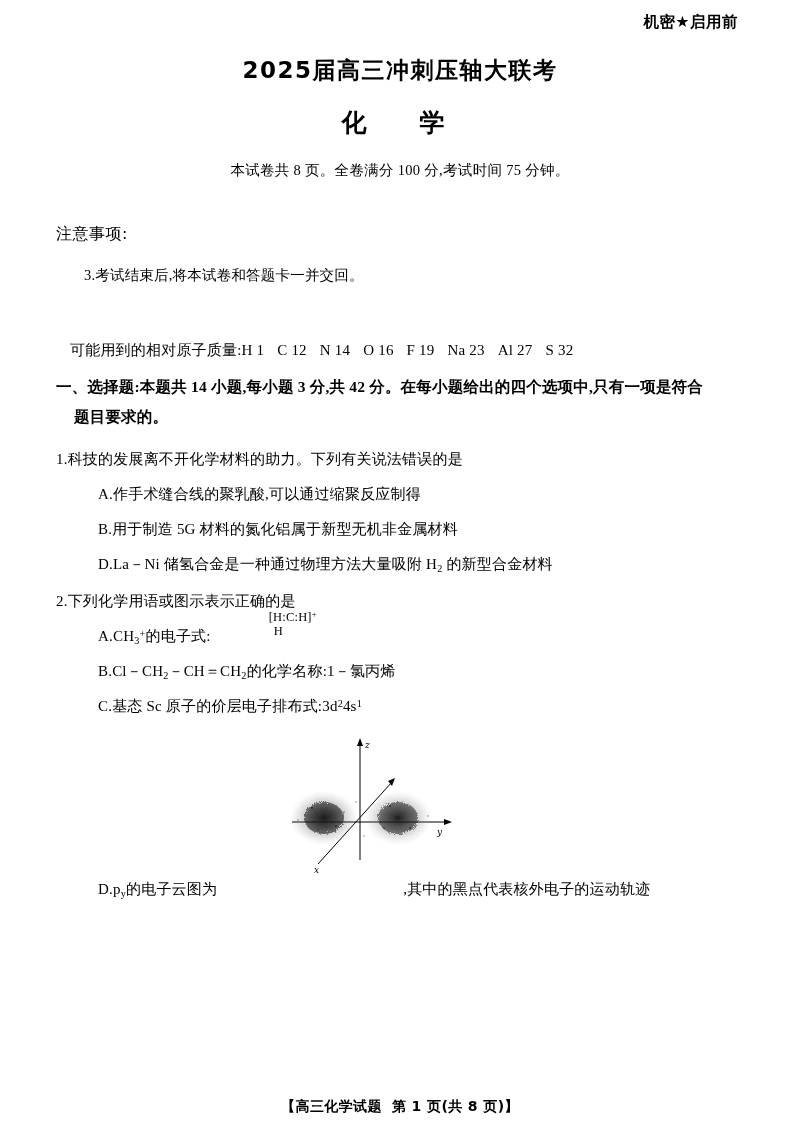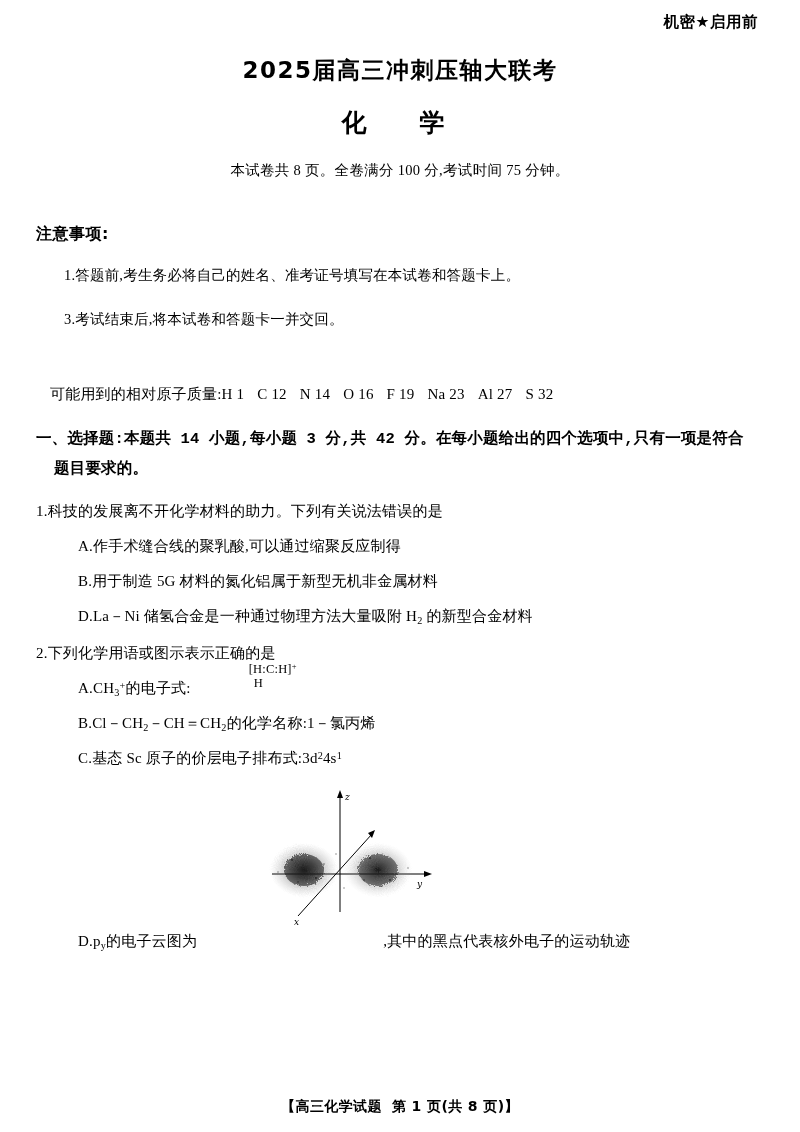--- a/index.html
+++ b/index.html
@@ -13,21 +13,21 @@
     font-family: "Liberation Serif", serif;
     color: #000000;
     position: relative;
     overflow: hidden;
   }
   .page {
     position: relative;
     width: 800px;
     height: 1132px;
     box-sizing: border-box;
-    padding: 0 36px;
+    padding: 0 56px;
   }
   .secrecy {
     text-align: right;
     font-size: 15.5px;
     font-weight: bold;
     letter-spacing: 0.5px;
     padding-top: 12px;
     padding-right: 6px;
     font-family: "DejaVu Sans", sans-serif;
   }
@@ -48,21 +48,21 @@
     font-family: "DejaVu Sans", sans-serif;
   }
   .paper-info {
     text-align: center;
     font-size: 14.5px;
     margin-top: 22px;
     letter-spacing: 0.3px;
   }
   .notice-title {
     font-size: 16px;
-    font-weight: bold;
+    font-weight: normal;
     margin-top: 44px;
     letter-spacing: 0.5px;
     font-family: "DejaVu Sans", sans-serif;
   }
   .notice-item {
     font-size: 14.5px;
     margin-top: 17px;
     text-indent: 28px;
     line-height: 1.85;
     letter-spacing: 0.2px;
@@ -73,24 +73,24 @@
     text-indent: 14px;
     letter-spacing: 0.2px;
   }
   .mass-line .sp {
     display: inline-block;
     width: 13px;
   }
   .section-head {
     font-size: 15.5px;
     font-weight: bold;
-    margin-top: 20px;
+    margin-top: 12px;
     line-height: 1.95;
     letter-spacing: 0.2px;
-    font-family: Liberation Mono, monospace;
+    font-family: Liberation Serif, serif;
   }
   .section-head .cont {
     display: block;
     text-indent: 18px;
   }
   .q-stem {
     font-size: 15px;
     margin-top: 18px;
     letter-spacing: 0.2px;
   }
@@ -167,21 +167,20 @@
   <div class="secrecy">机密★启用前</div>
 
   <div class="exam-title">2025届高三冲刺压轴大联考</div>
 
   <div class="subject">化　学</div>
 
   <div class="paper-info">本试卷共 8 页。全卷满分 100 分,考试时间 75 分钟。</div>
 
   <div class="notice-title">注意事项:</div>
 
-  <div class="notice-item">1.答题前,考生务必将自己的姓名、准考证号填写在本试卷和答题卡上。</div>
   <div class="notice-item">3.考试结束后,将本试卷和答题卡一并交回。</div>
 
   <div class="mass-line">
     <span>可能用到的相对原子质量:</span><span>H 1</span><span class="sp"></span><span>C 12</span><span class="sp"></span><span>N 14</span><span class="sp"></span><span>O 16</span><span class="sp"></span><span>F 19</span><span class="sp"></span><span>Na 23</span><span class="sp"></span><span>Al 27</span><span class="sp"></span><span>S 32</span>
   </div>
 
   <div class="section-head">
     <span>一、选择题:本题共 14 小题,每小题 3 分,共 42 分。在每小题给出的四个选项中,只有一项是符合</span>
     <span class="cont">题目要求的。</span>
   </div>

